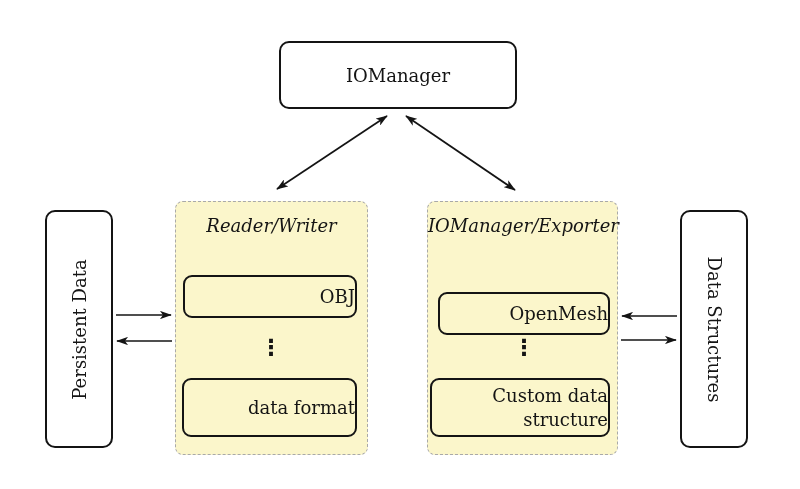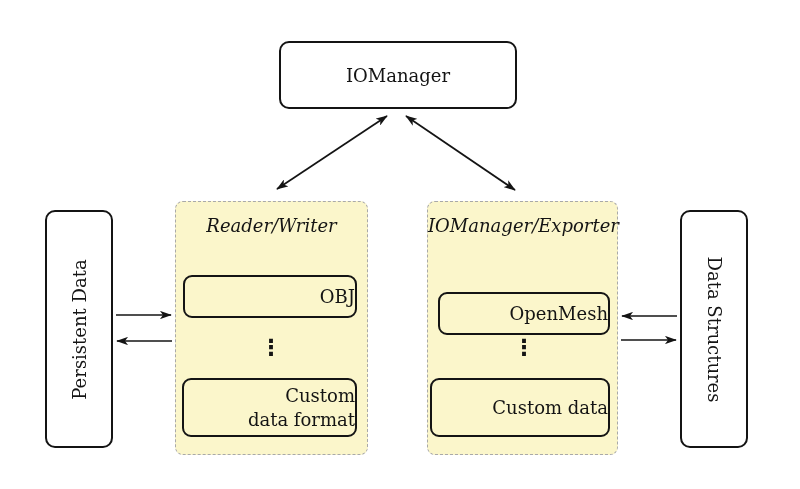--- a/index.html
+++ b/index.html
@@ -82,31 +82,31 @@
     <div class="panel-title">Reader/Writer</div>
   </div>
 
   <div class="subnode" style="left:183px;top:275px;width:174px;height:43px;">
     <span>OBJ</span>
   </div>
 
   <div class="dots" style="left:260px;top:335px;width:20px;height:28px;">⋮</div>
 
   <div class="subnode" style="left:182px;top:378px;width:175px;height:59px;">
-    <span>Custom</span>
     <span>data format</span>
   </div>
 
   <div class="panel" style="left:427px;top:201px;width:191px;height:254px;">
     <div class="panel-title">IOManager/Exporter</div>
   </div>
 
   <div class="subnode" style="left:438px;top:275px;width:172px;height:43px;margin-top:17px;">
     <span>OpenMesh</span>
   </div>
 
   <div class="dots" style="left:513px;top:335px;width:20px;height:28px;">⋮</div>
 
   <div class="subnode" style="left:430px;top:378px;width:180px;height:59px;">
     <span>Custom data</span>
+    <span>structure</span>
   </div>
 
 </div>
 
 </body></html>

